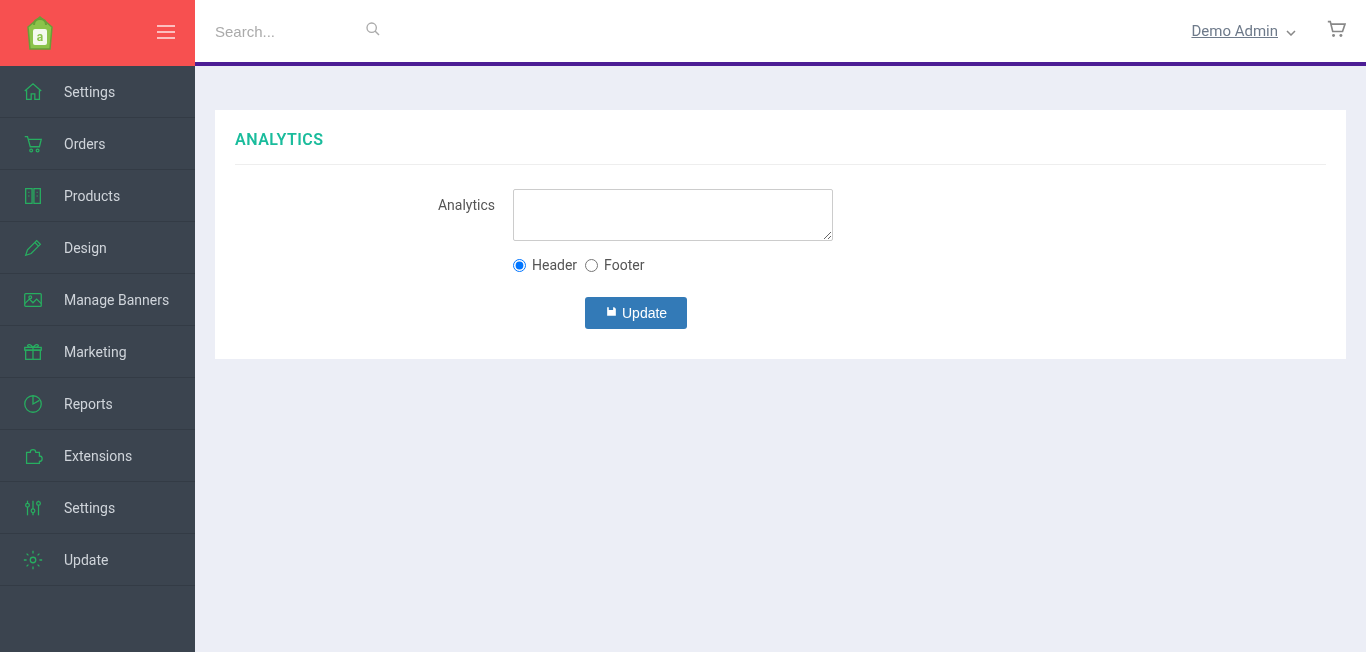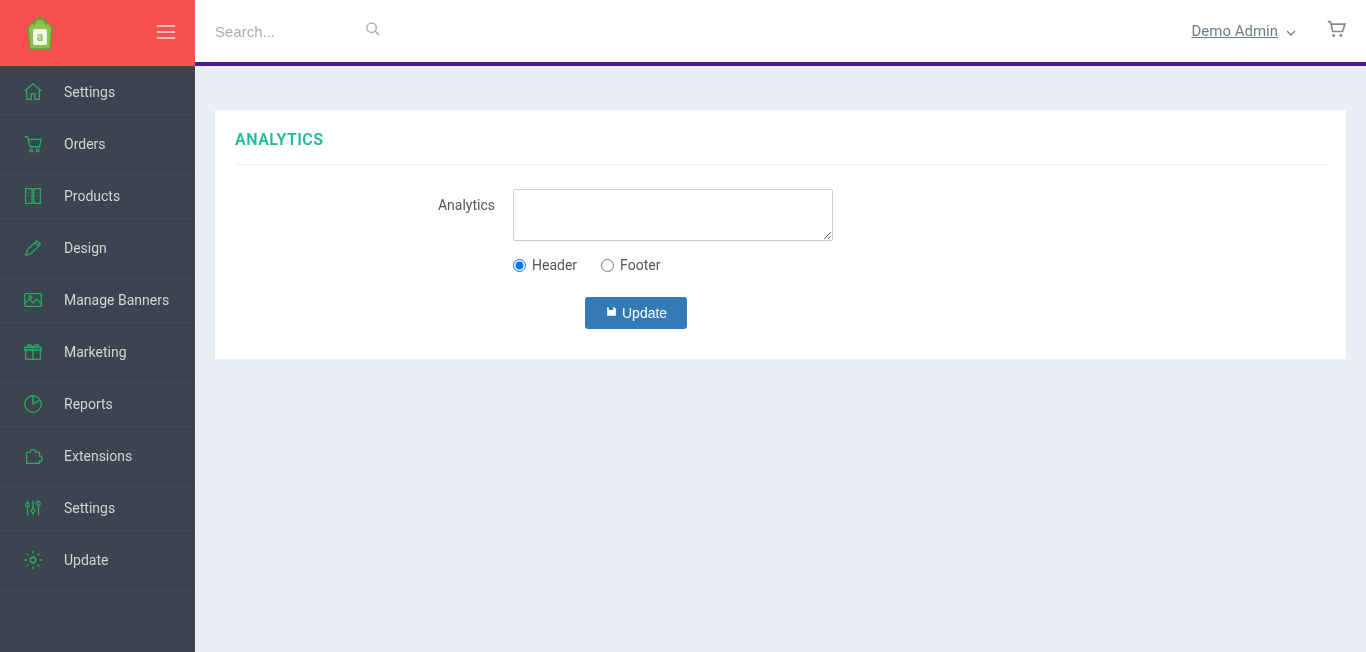--- a/index.html
+++ b/index.html
@@ -204,21 +204,21 @@
       border-radius: 2px;
       padding: 6px 10px;
       font-family: inherit;
       font-size: 14px;
       resize: both;
       outline: none;
     }
     
     .radio-row {
       display: flex;
-      gap: 24px;
+      gap: 8px;
       align-items: center;
       margin-left: 278px;
       margin-top: 4px;
     }
     
     .radio-option {
       display: flex;
       align-items: center;
       gap: 6px;
       color: #555;

